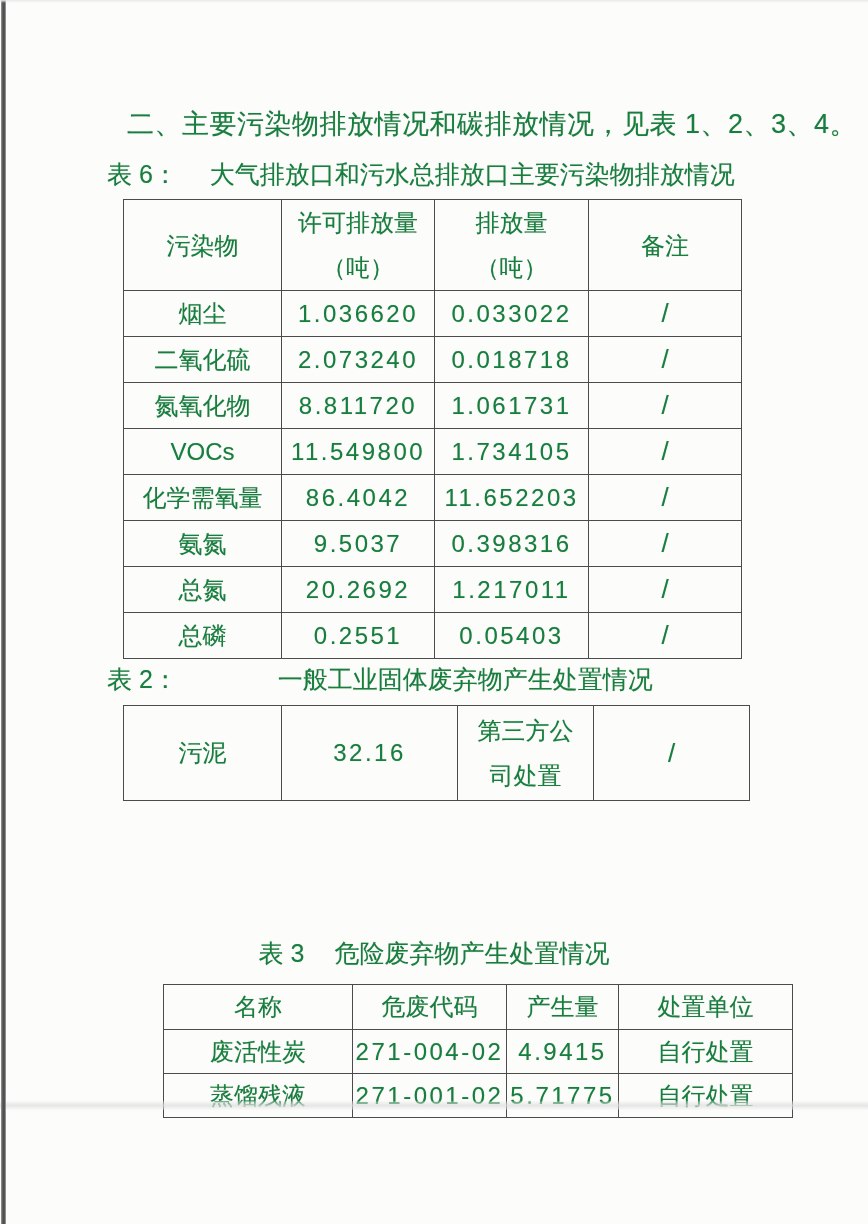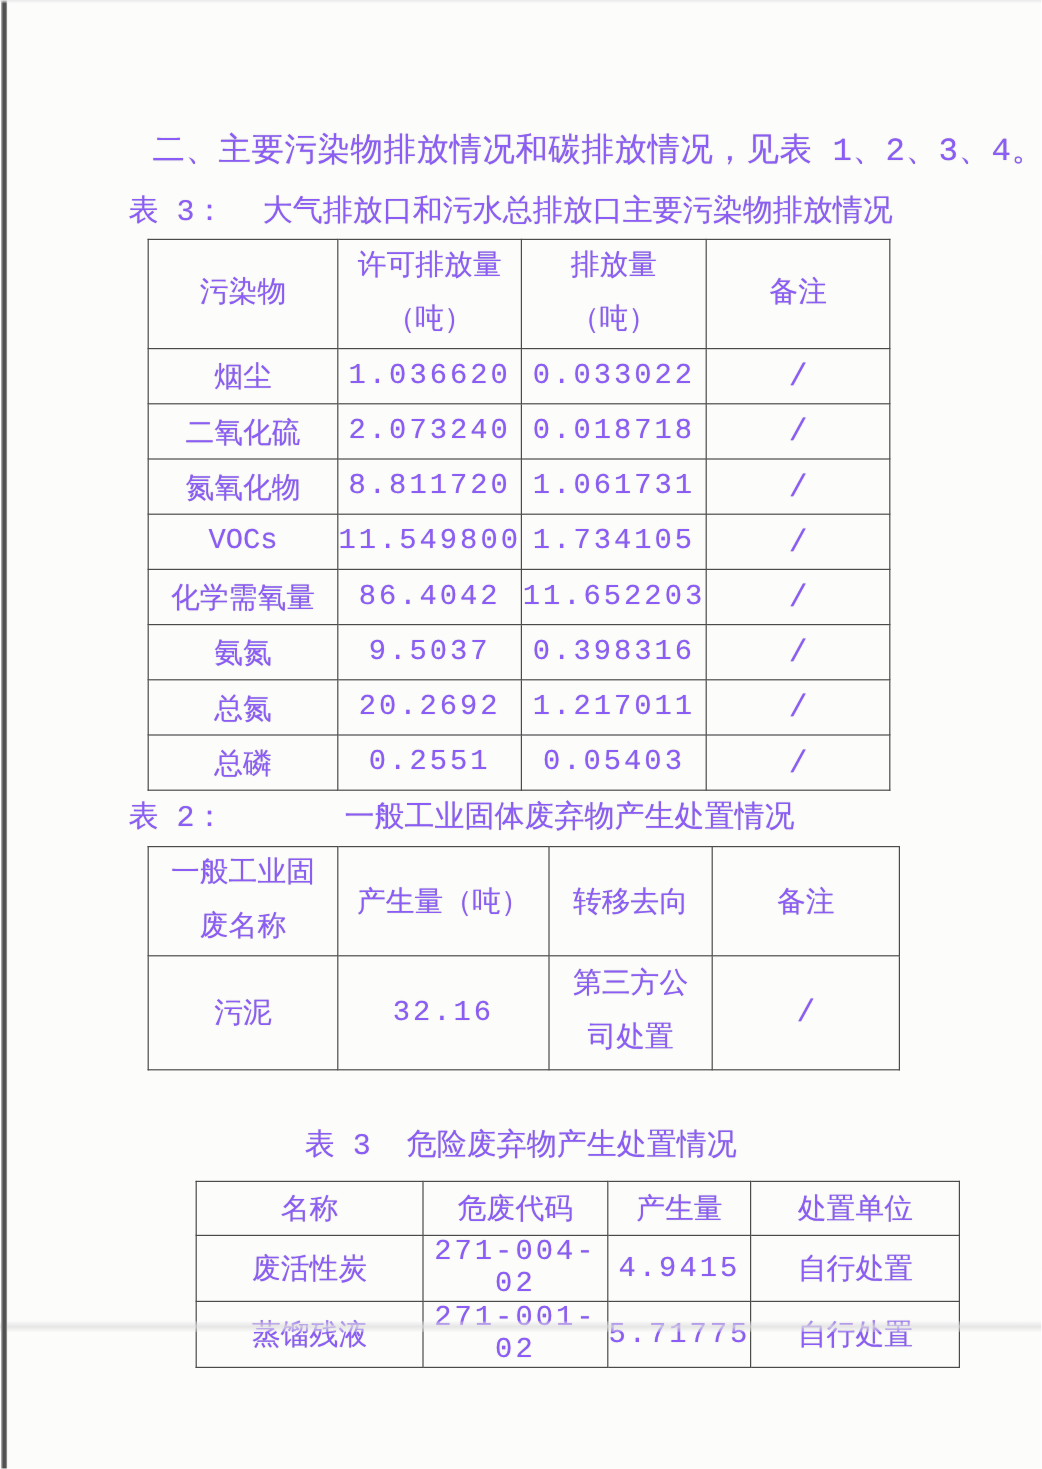--- a/index.html
+++ b/index.html
@@ -1,20 +1,20 @@
 <!DOCTYPE html>
 <html><head>
 <meta charset="utf-8">
 <style>
   html,body{margin:0;padding:0;background:#ffffff;}
   .page{
     position:relative;width:868px;height:1224px;overflow:hidden;
     background:#fcfcfb;
-    font-family:Liberation Mono, monospace;
-    color:#8b5cf6;
+    font-family:Liberation Sans, sans-serif;
+    color:#15803d;
   }
   
   .scan-edge-left{
     position:absolute;left:1px;top:0;width:5px;height:100%;
     background:linear-gradient(90deg,#9a9a9a,#4d4d4d 40%,#565656 80%,#c9c9c9);
     z-index:6;
   }
   .scan-edge-top{
     position:absolute;left:0;top:0;width:100%;height:3px;
     background:linear-gradient(#e9e9e9,rgba(255,255,255,0));
@@ -68,21 +68,21 @@
 
 <div class="page">
 
   <div class="scan-edge-left"></div>
   <div class="scan-edge-top"></div>
   <div class="scan-band"></div>
 
   <div class="heading">二、主要污染物排放情况和碳排放情况，见表 1、2、3、4。</div>
 
   <div class="caption caption-1">
-    <span>表 3：</span><span class="cap-gap-1">大气排放口和污水总排放口主要污染物排放情况</span>
+    <span>表 6：</span><span class="cap-gap-1">大气排放口和污水总排放口主要污染物排放情况</span>
   </div>
 
   <table class="t1">
     <colgroup>
         <col style="width:158px">
         <col style="width:153px">
         <col style="width:154px">
         <col style="width:153px">
       </colgroup>
     <tbody>
@@ -160,34 +160,20 @@
   </div>
 
   <table class="t2">
     <colgroup>
         <col style="width:158px">
         <col style="width:176px">
         <col style="width:136px">
         <col style="width:156px">
       </colgroup>
     <tbody>
-        <tr>
-      <th>
-            <div class="wrapcell">一般工业固废名称</div>
-          </th>
-      <th>
-            <div>产生量（吨）</div>
-          </th>
-      <th>
-            <div>转移去向</div>
-          </th>
-      <th>
-            <div>备注</div>
-          </th>
-    </tr>
     <tr>
       <td>污泥</td>
       <td class="num">32.16</td>
       <td>
             <div class="wrapcell">第三方公司处置</div>
           </td>
       <td class="slash">/</td>
     </tr>
   </tbody>
     </table>

